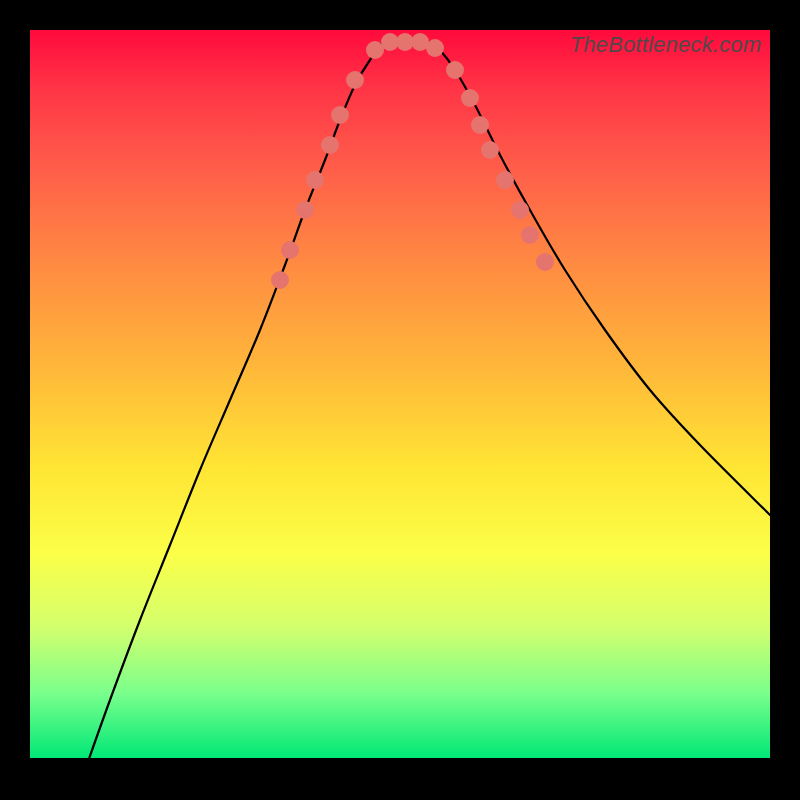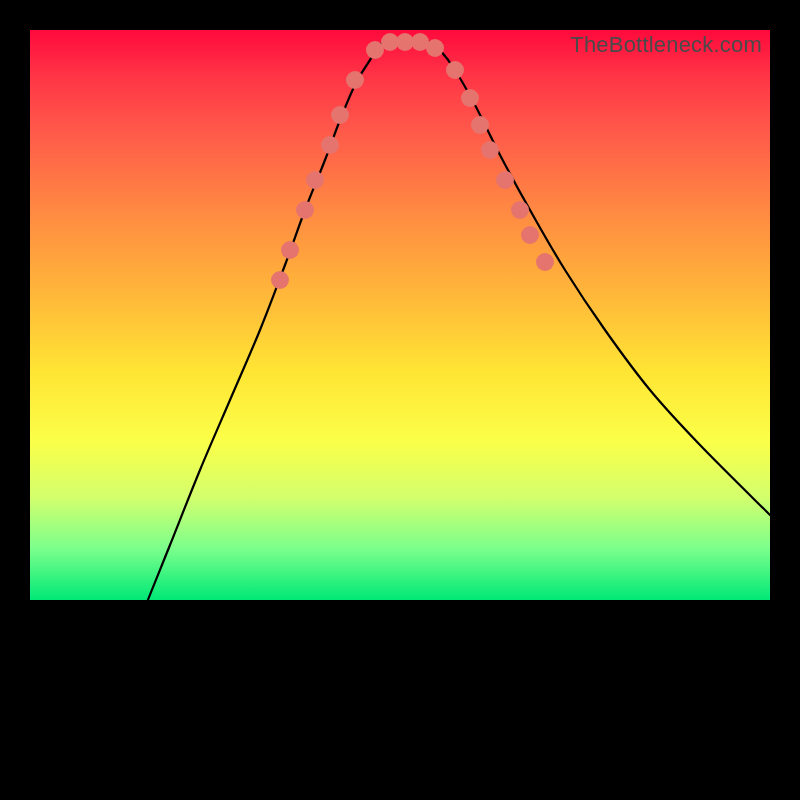--- a/index.html
+++ b/index.html
@@ -15,35 +15,36 @@
     position: relative;
     width: 800px;
     height: 800px;
     background: #000;
   }
   .plot-area {
     position: absolute;
     left: 30px;
     top: 30px;
     width: 740px;
-    height: 570px;
+    height: 728px;
     
     background: linear-gradient(
       to bottom,
       #ff0a3c 0%,
       #ff3446 8%,
       #ff5a4a 18%,
       #ff8a42 32%,
       #ffb63a 46%,
       #ffe534 60%,
       #fbff48 72%,
       #d3ff6d 82%,
       #7bff8c 91%,
       #00e876 100%
     );
+    font-style: italic;
   }
   .watermark {
     position: absolute;
     top: 2px;
     right: 8px;
     font-size: 22px;
     font-weight: 500;
     color: #4a4a4a;
     letter-spacing: 0.2px;
     user-select: none;

